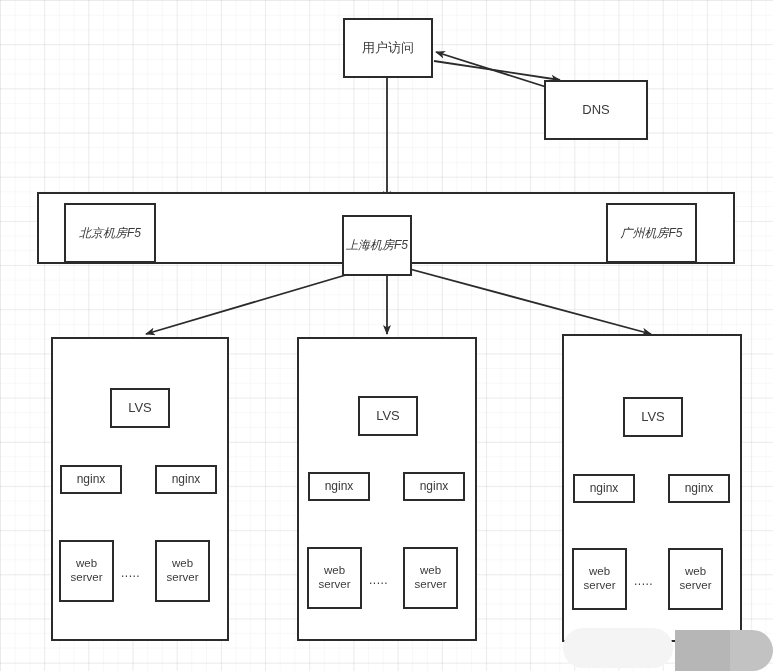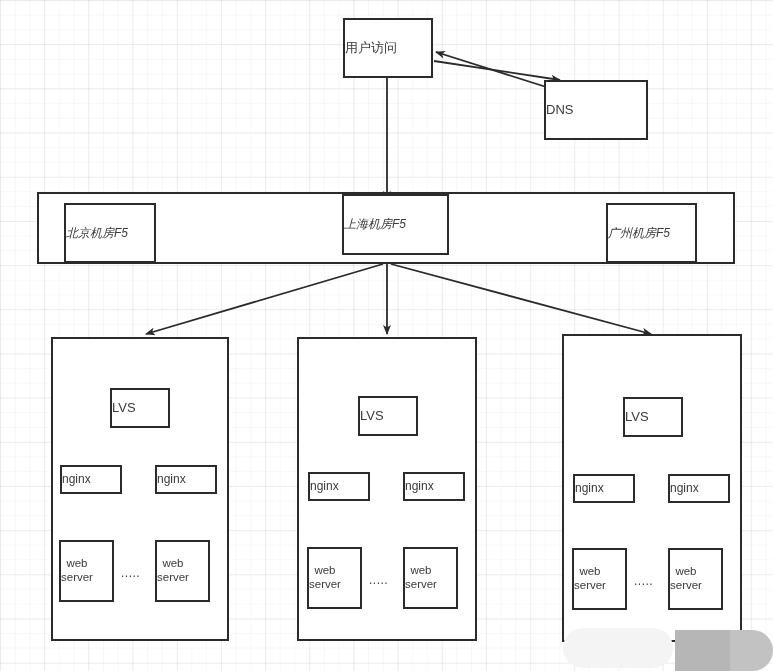--- a/index.html
+++ b/index.html
@@ -37,20 +37,21 @@
     height: 671px;
     pointer-events: none;
   }
   .node {
     position: absolute;
     box-sizing: border-box;
     background: #ffffff;
     border: 2px solid #2b2b2b;
     display: flex;
     align-items: center;
+    justify-content: center;
     text-align: center;
     color: #3a3a3a;
     line-height: 1.18;
     z-index: 3;
   }
   .node-label {
     display: block;
     white-space: pre-line;
   }
   .region-band {
@@ -164,21 +165,21 @@
   <div class="node fz-13" style="left:544px; top:80px; width:104px; height:60px;">
     <span class="node-label">DNS</span>
   </div>
 
   <div class="region-band" style="left:37px; top:192px; width:698px; height:72px;"></div>
 
   <div class="node fz-125" style="left:64px; top:203px; width:92px; height:60px;">
     <span class="node-label">北京机房F5</span>
   </div>
 
-  <div class="node fz-125" style="left:342px; top:194px; width:107px; height:61px;">
+  <div class="node fz-125" style="left:342px; top:215px; width:70px; height:61px;">
     <span class="node-label">上海机房F5</span>
   </div>
 
   <div class="node fz-125" style="left:606px; top:203px; width:91px; height:60px;">
     <span class="node-label">广州机房F5</span>
   </div>
 
   <div class="cluster-box" style="left:51px; top:337px; width:178px; height:304px;"></div>
   <div class="cluster-title" style="left:62px; top:349px;">
     <span>上海集群1</span>

